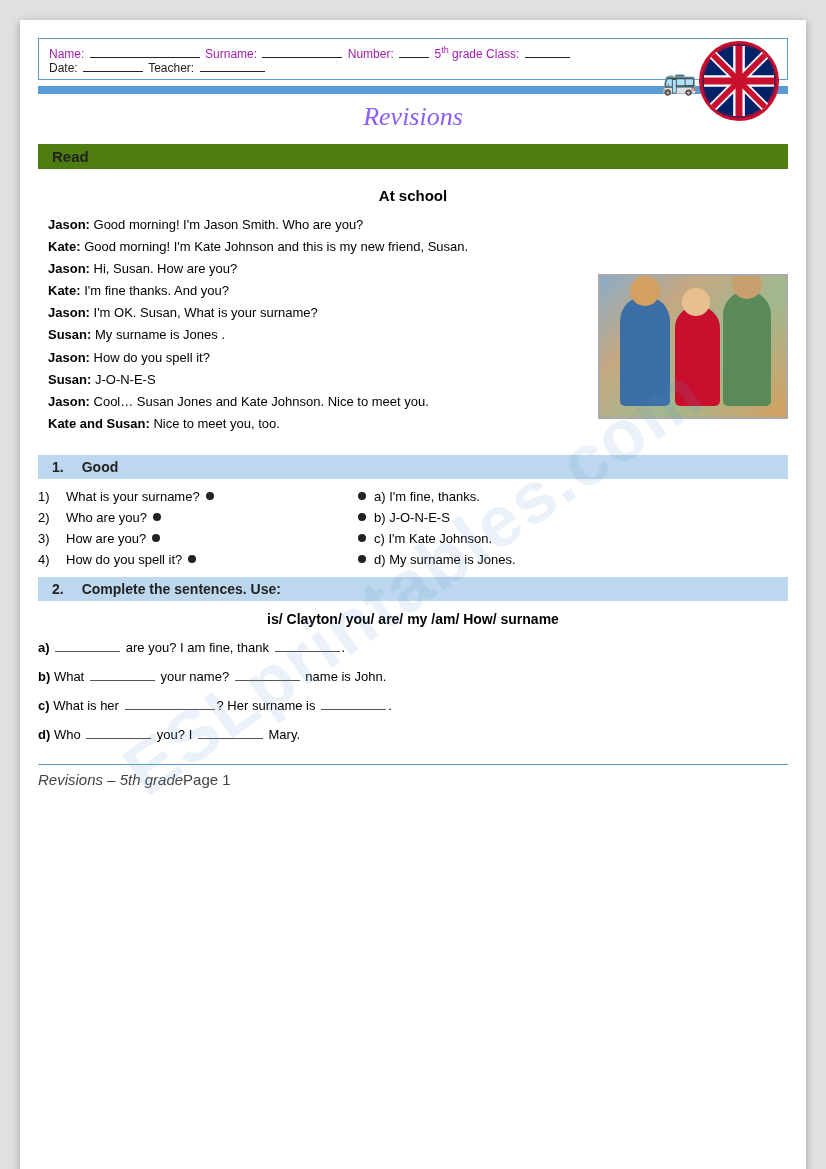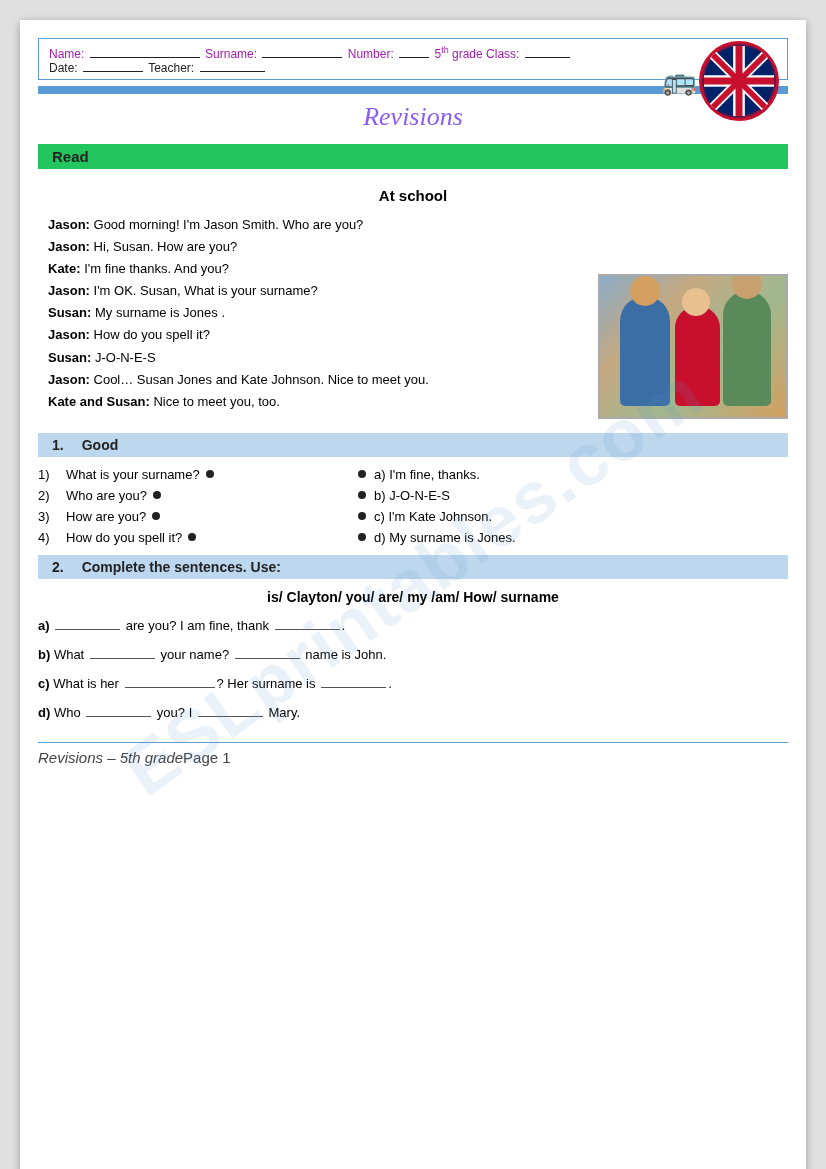--- a/index.html
+++ b/index.html
@@ -99,21 +99,21 @@
     }
     .revisions-title {
       text-align: center;
       font-family: 'Brush Script MT', cursive;
       font-size: 26px;
       color: #8b5cf6;
       padding: 8px 0 6px 0;
       font-style: italic;
     }
     .section-bar {
-      background: #22c55e;
+      background: #4d7c0f;
       margin: 6px 18px 0 18px;
       padding: 4px 14px;
       font-size: 15px;
       font-weight: bold;
       color: #222;
     }
     .content-area {
       margin: 0 18px;
       padding: 10px 0;
     }
@@ -396,20 +396,21 @@
 
       <div class="photo-box">
         <div class="photo-placeholder">
           <div class="person1"></div>
           <div class="person2"></div>
           <div class="person3"></div>
         </div>
       </div>
 
       <div class="dialogue-line"><b>Jason:</b> Good morning! I'm Jason Smith. Who are you?</div>
+      <div class="dialogue-line"><b>Kate:</b> Good morning! I'm Kate Johnson and this is my new friend, Susan.</div>
       <div class="dialogue-line"><b>Jason:</b> Hi, Susan. How are you?</div>
       <div class="dialogue-line"><b>Kate:</b> I'm fine thanks. And you?</div>
       <div class="dialogue-line"><b>Jason:</b> I'm OK. Susan, What is your surname?</div>
       <div class="dialogue-line"><b>Susan:</b> My surname is Jones .</div>
       <div class="dialogue-line"><b>Jason:</b> How do you spell it?</div>
       <div class="dialogue-line"><b>Susan:</b> J-O-N-E-S</div>
       <div class="dialogue-line"><b>Jason:</b> Cool… Susan Jones and Kate Johnson. Nice to meet you.</div>
       <div class="dialogue-line"><b>Kate and Susan:</b> Nice to meet you, too.</div>
     </div>
   </div>

